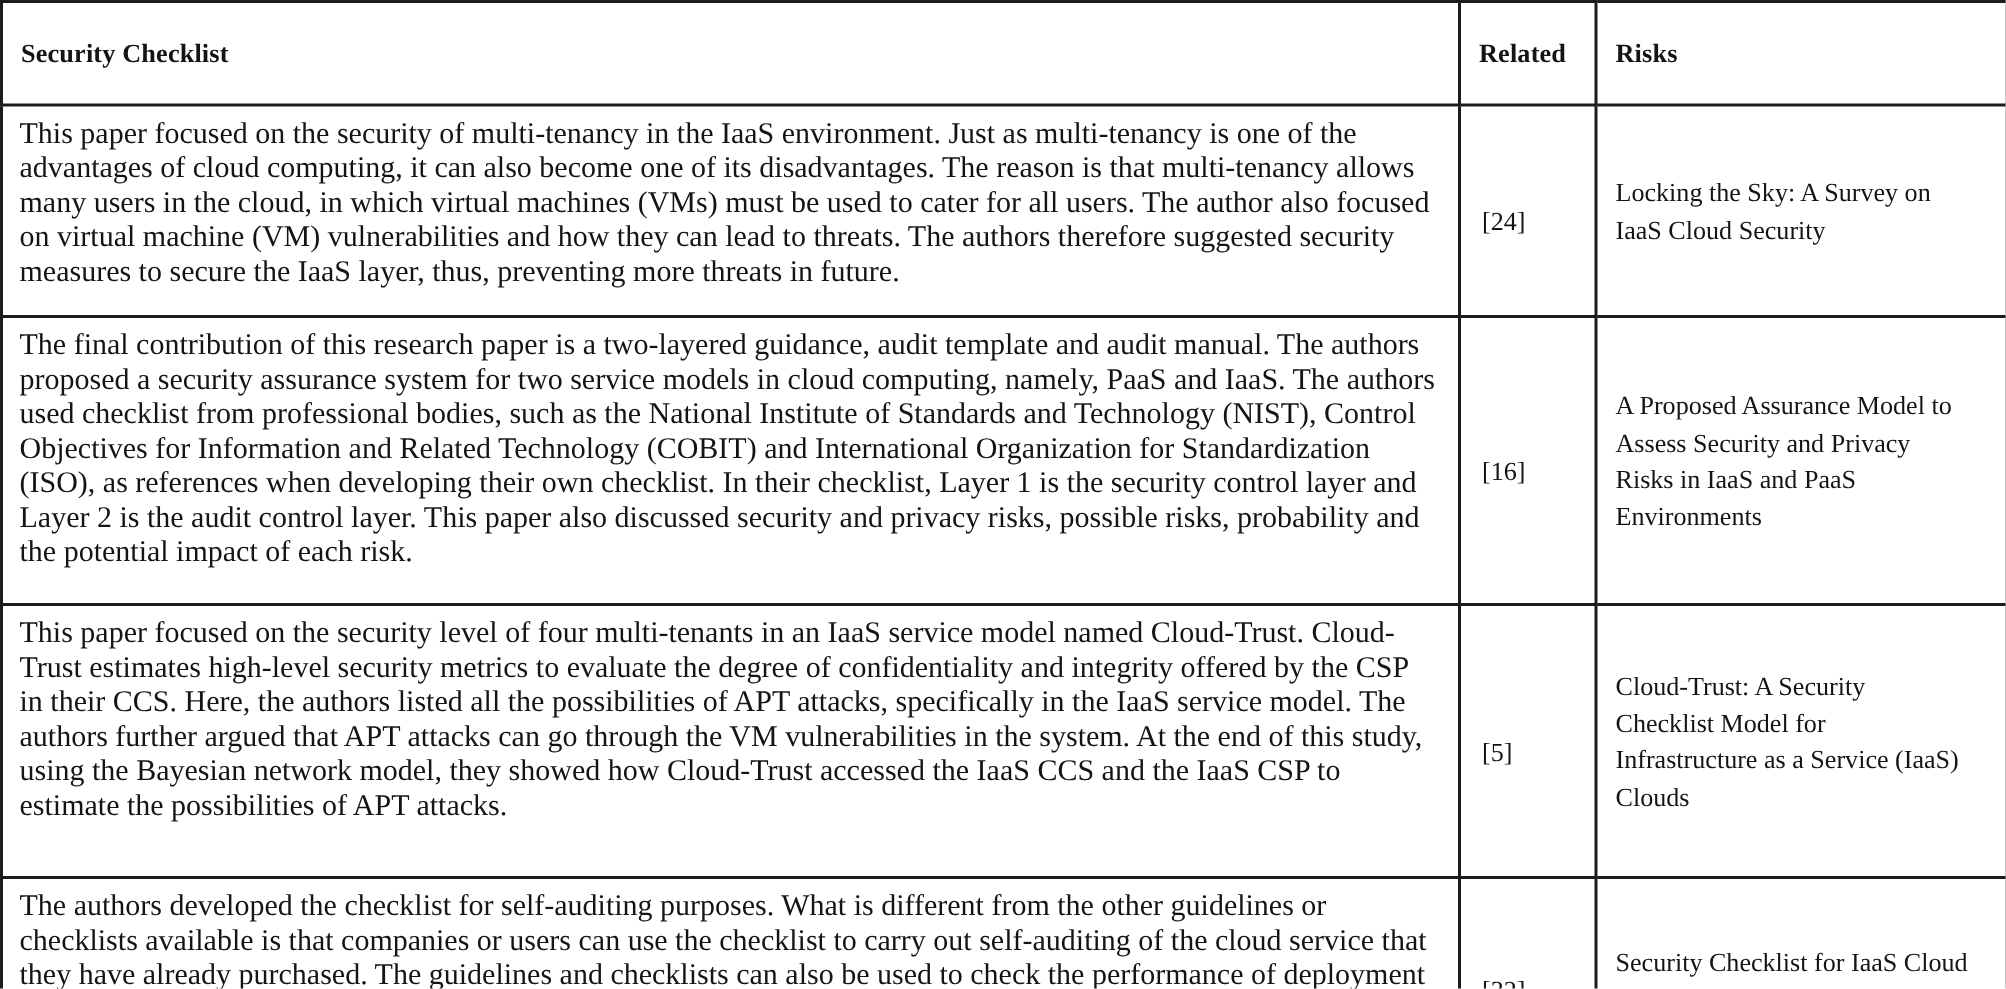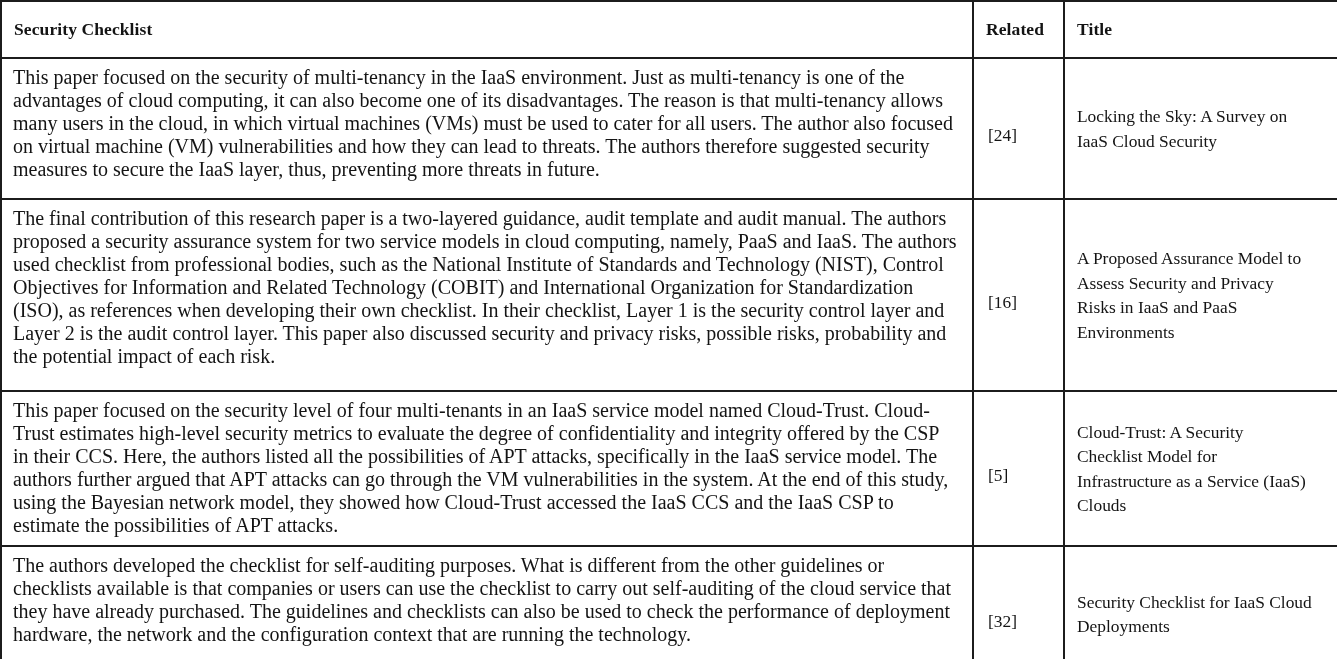--- a/index.html
+++ b/index.html
@@ -19,24 +19,24 @@
     height: 659px;
     background: #ffffff;
     font-family: "Liberation Serif", "DejaVu Serif", serif;
     color: #141414;
   }
   table.paper-table th,
   table.paper-table td {
     border: 2px solid #1c1c1c;
     overflow: hidden;
   }
-  tr.header-row { height: 57px; }
+  tr.header-row { height: 69px; }
   tr.row-1 { height: 141px; }
   tr.row-2 { height: 192px; border-radius: 29px; }
-  tr.row-3 { height: 155px; margin-top: 32px; }
+  tr.row-3 { height: 182px; margin-top: 32px; }
   tr.row-4 { height: 136px; }
 
   th.col-header {
     text-align: left;
     vertical-align: middle;
     font-weight: bold;
     font-size: 17.5px;
     padding: 0 8px 0 12px;
     letter-spacing: 0.1px;
   }
@@ -67,21 +67,21 @@
 <table class="paper-table">
   <colgroup>
     <col style="width:972px">
     <col style="width:91px">
     <col style="width:274px">
   </colgroup>
   <tbody>
       <tr class="header-row">
     <th class="col-header">Security Checklist</th>
     <th class="col-header">Related</th>
-    <th class="col-header">Title</th>
+    <th class="col-header">Risks</th>
   </tr>
   <tr class="row-1">
     <td class="summary-cell">This paper focused on the security of multi-tenancy in the IaaS environment. Just as multi-tenancy is one of the advantages of cloud computing, it can also become one of its disadvantages. The reason is that multi-tenancy allows many users in the cloud, in which virtual machines (VMs) must be used to cater for all users. The author also focused on virtual machine (VM) vulnerabilities and how they can lead to threats. The authors therefore suggested security measures to secure the IaaS layer, thus, preventing more threats in future.</td>
     <td class="author-cell">[24]</td>
     <td class="title-cell">Locking the Sky: A Survey on IaaS Cloud Security</td>
   </tr>
   <tr class="row-2">
     <td class="summary-cell">The final contribution of this research paper is a two-layered guidance, audit template and audit manual. The authors proposed a security assurance system for two service models in cloud computing, namely, PaaS and IaaS. The authors used checklist from professional bodies, such as the National Institute of Standards and Technology (NIST), Control Objectives for Information and Related Technology (COBIT) and International Organization for Standardization (ISO), as references when developing their own checklist. In their checklist, Layer 1 is the security control layer and Layer 2 is the audit control layer. This paper also discussed security and privacy risks, possible risks, probability and the potential impact of each risk.</td>
     <td class="author-cell">[16]</td>
     <td class="title-cell">A Proposed Assurance Model to Assess Security and Privacy Risks in IaaS and PaaS Environments</td>

